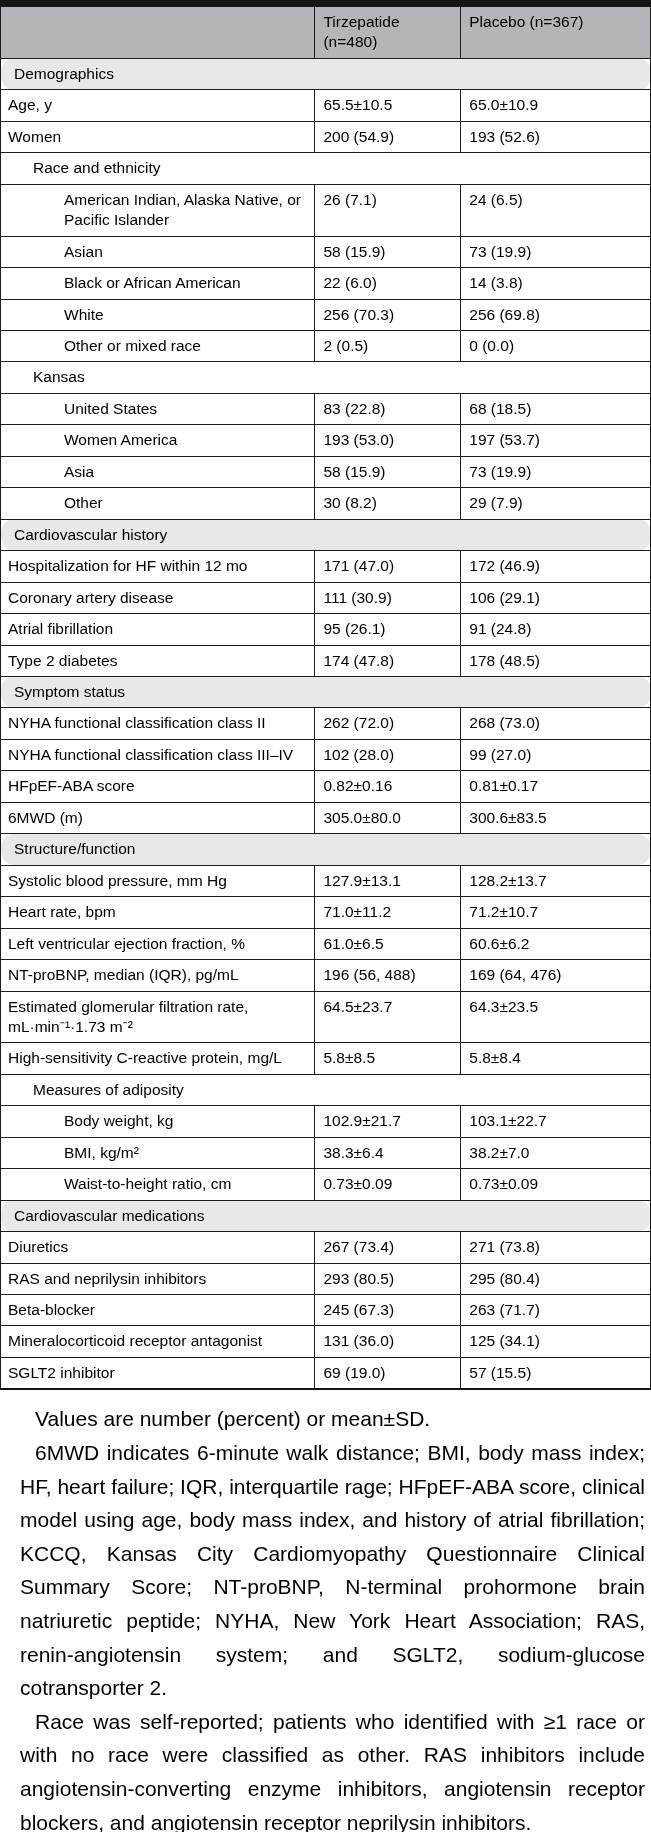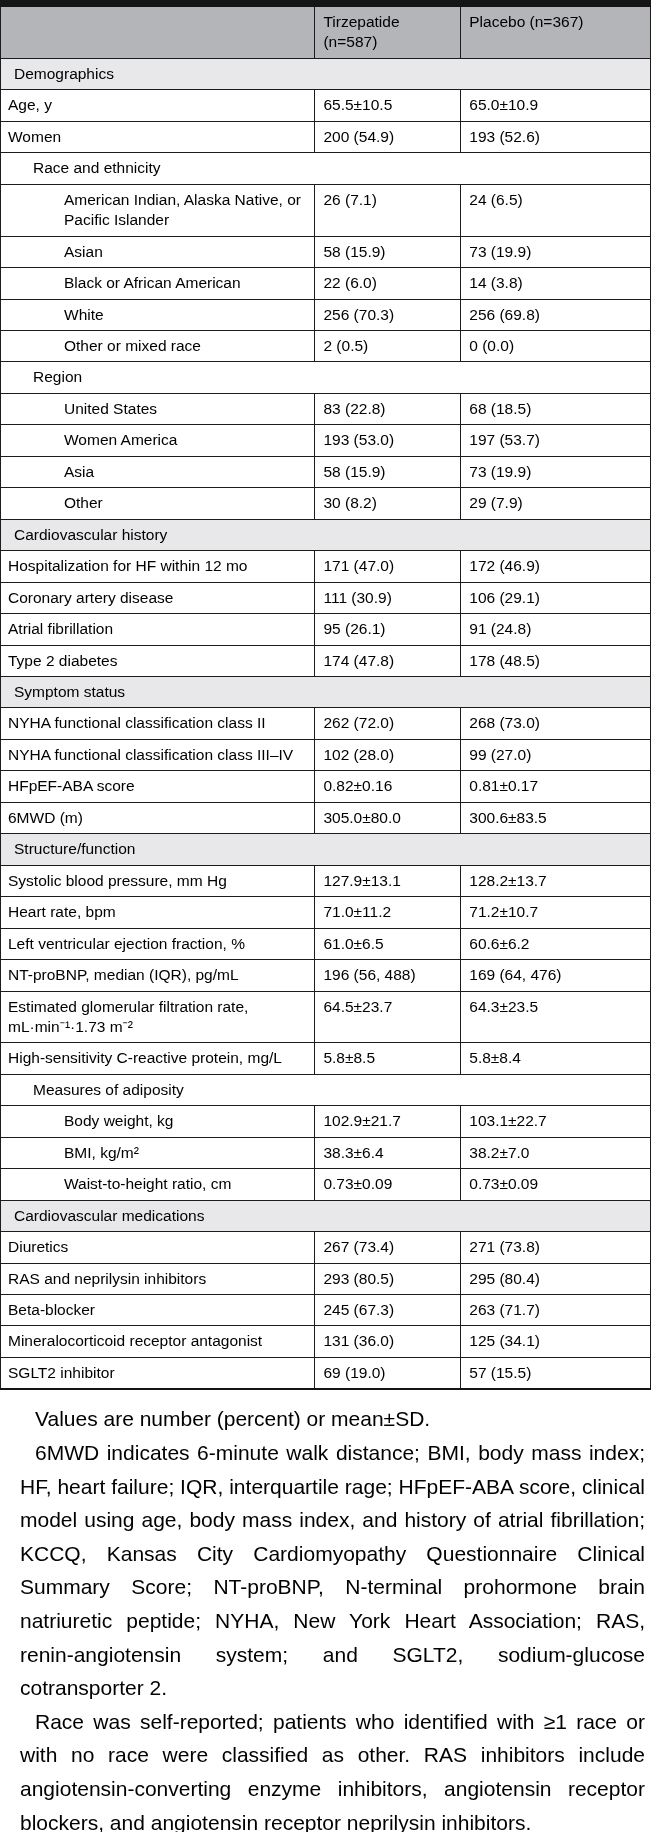--- a/index.html
+++ b/index.html
@@ -31,20 +31,21 @@
   }
   thead th {
     background: #b4b5b9;
     font-weight: bold;
     padding-top: 6px;
     padding-bottom: 6px;
   }
   tr.section td {
     background: #e8e8ea;
     padding-left: 13px;
+    border-radius: 14px;
   }
   tr.subsection td {
     background: #ffffff;
     padding-left: 32px;
   }
   td.label.indent1 { padding-left: 7px; }
   td.label.indent2 { padding-left: 63px; }
 
   .footnotes {
     padding: 12px 6px 16px 20px;
@@ -64,21 +65,21 @@
 
   <table class="baseline">
     <colgroup>
       <col style="width:315px">
       <col style="width:146px">
       <col style="width:190px">
     </colgroup>
     <thead>
       <tr>
         <th></th>
-        <th>Tirzepatide (n=587)</th>
+        <th>Tirzepatide (n=480)</th>
         <th>Placebo (n=367)</th>
       </tr>
     </thead>
     <tbody id="table-body">
         <tr class="section">
           <td colspan="3">Demographics</td>
         </tr>
         <tr>
           <td class="label indent1">Age, y</td>
           <td>65.5±10.5</td>
@@ -111,21 +112,21 @@
           <td class="label indent2">White</td>
           <td>256 (70.3)</td>
           <td>256 (69.8)</td>
         </tr>
         <tr>
           <td class="label indent2">Other or mixed race</td>
           <td>2 (0.5)</td>
           <td>0 (0.0)</td>
         </tr>
         <tr class="subsection">
-          <td colspan="3">Region</td>
+          <td colspan="3">Kansas</td>
         </tr>
         <tr>
           <td class="label indent2">United States</td>
           <td>83 (22.8)</td>
           <td>68 (18.5)</td>
         </tr>
         <tr>
           <td class="label indent2">Women America</td>
           <td>193 (53.0)</td>
           <td>197 (53.7)</td>

